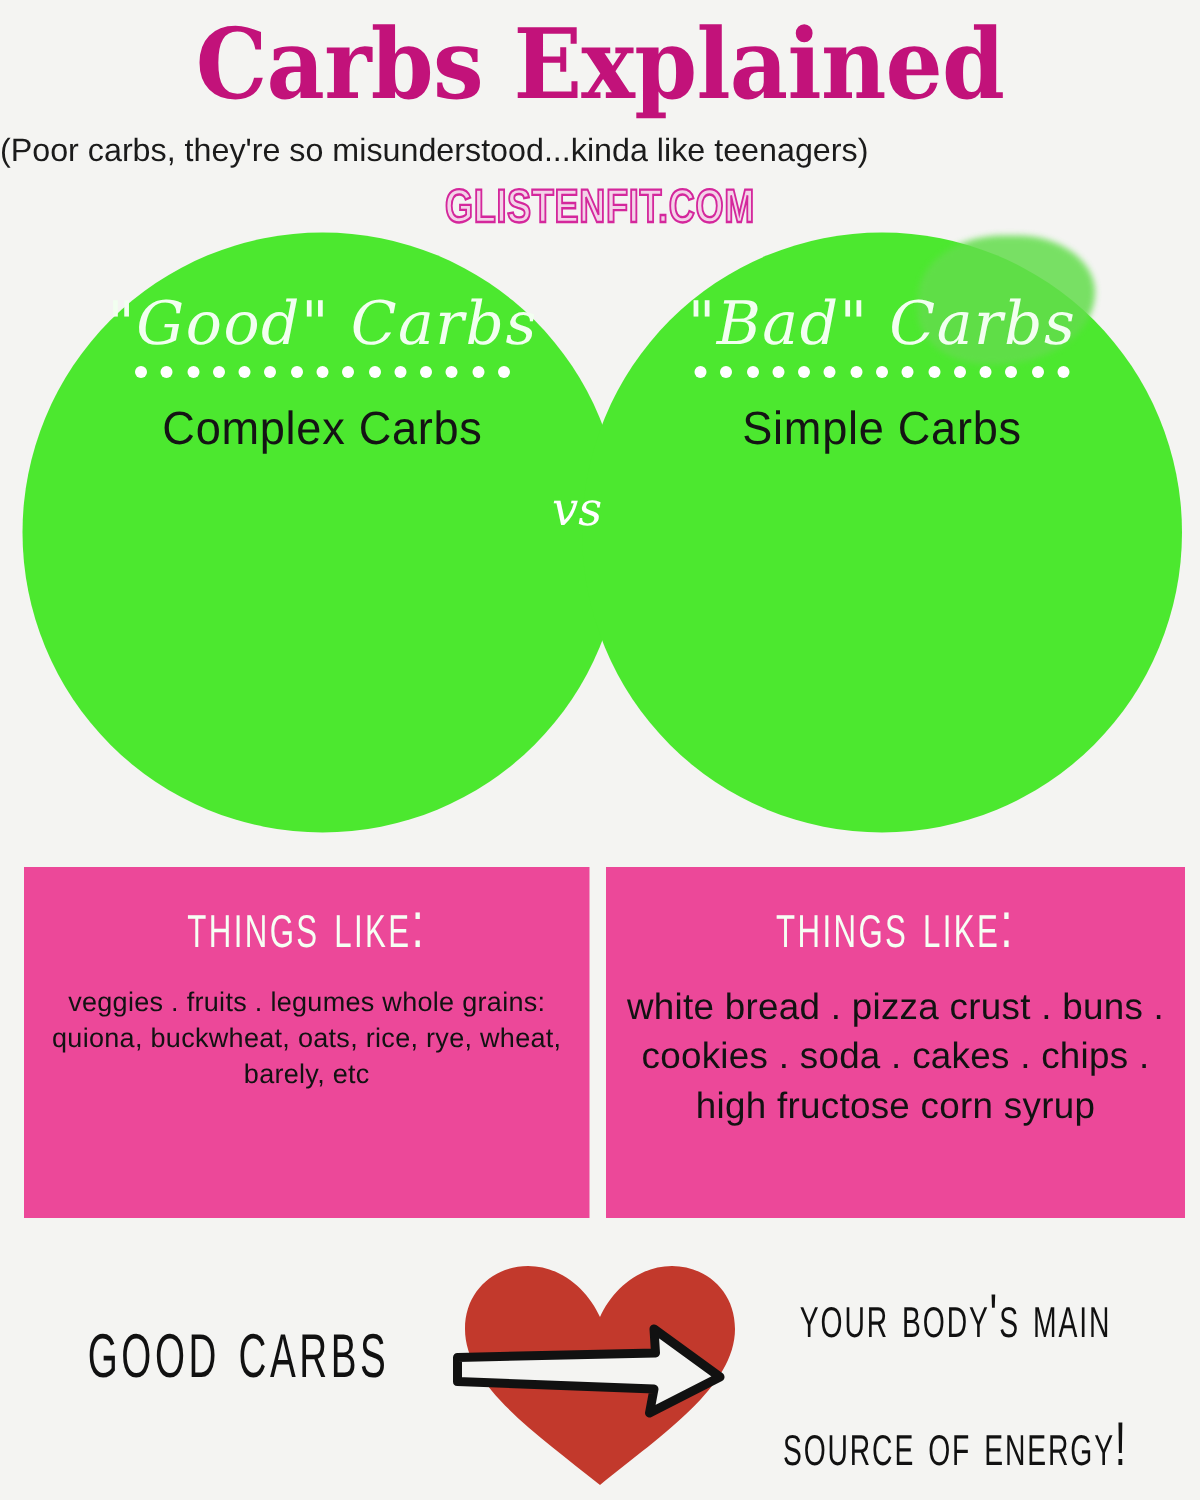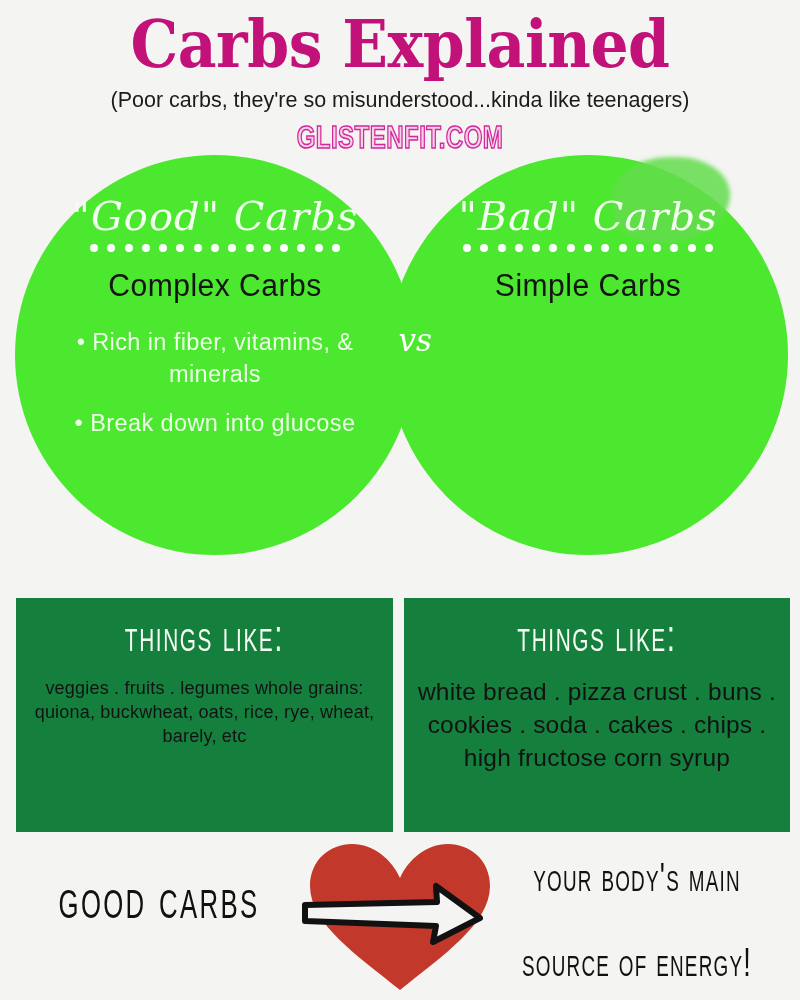--- a/index.html
+++ b/index.html
@@ -35,21 +35,20 @@
     font-size: 60px;
     letter-spacing: -0.5px;
     color: #c2127a;
     line-height: 1;
     transform: scaleY(1.08);
   }
 
   .subtitle {
     position: absolute;
     top: 88px; left: 0; width: 800px;
-    text-align: center;
     font-family: "Liberation Sans", sans-serif;
     font-size: 21.5px;
     color: #1b1b1b;
     white-space: nowrap;
   }
 
   .site-url {
     position: absolute;
     top: 122px; left: 0; width: 800px;
     text-align: center;
@@ -137,39 +136,38 @@
     line-height: 1.38;
     letter-spacing: 0.4px;
     padding: 0 14px;
   }
   .carb-bullets .bullet { margin-bottom: 16px; }
 
   .vs-label {
     position: absolute;
     left: 368px; top: 167px;
     width: 64px;
-    text-align: right;
+    text-align: left;
     font-family: "DejaVu Serif", serif;
     font-style: italic;
     font-size: 31px;
     color: #ffffff;
     z-index: 5;
   }
 
   
   .panels { position: absolute; top: 578px; left: 0; width: 800px; height: 236px; }
 
   .panel {
     position: absolute;
     top: 0;
     height: 234px;
-    background: #15803d;
+    background: #ec4899;
     text-align: center;
     overflow: hidden;
-    margin-top: 20px;
   }
   .panel-left  { left: 16px;  width: 377px; }
   .panel-right { left: 404px; width: 386px; }
 
   .panel-title {
     margin-top: 18px;
     font-family: "Liberation Sans Narrow", "Liberation Sans", sans-serif;
     font-size: 37px;
     color: #f6fff4;
     letter-spacing: 2px;
@@ -260,24 +258,20 @@
           <i></i>
         <i></i>
           <i></i>
           <i></i>
           <i></i>
           <i></i>
           <i></i>
           <i></i>
       </div>
       <div class="carb-subtitle">Complex Carbs</div>
-      <div class="carb-bullets">
-        <div class="bullet">• Rich in fiber, vitamins, &amp; minerals</div>
-        <div class="bullet">• Break down into glucose</div>
-      </div>
     </div>
 
     <div class="circle-content cc-right">
       <div class="carb-heading">"Bad" Carbs</div>
       <div class="dot-divider">
         <i></i>
           <i></i>
           <i></i>
           <i></i>
           <i></i>

